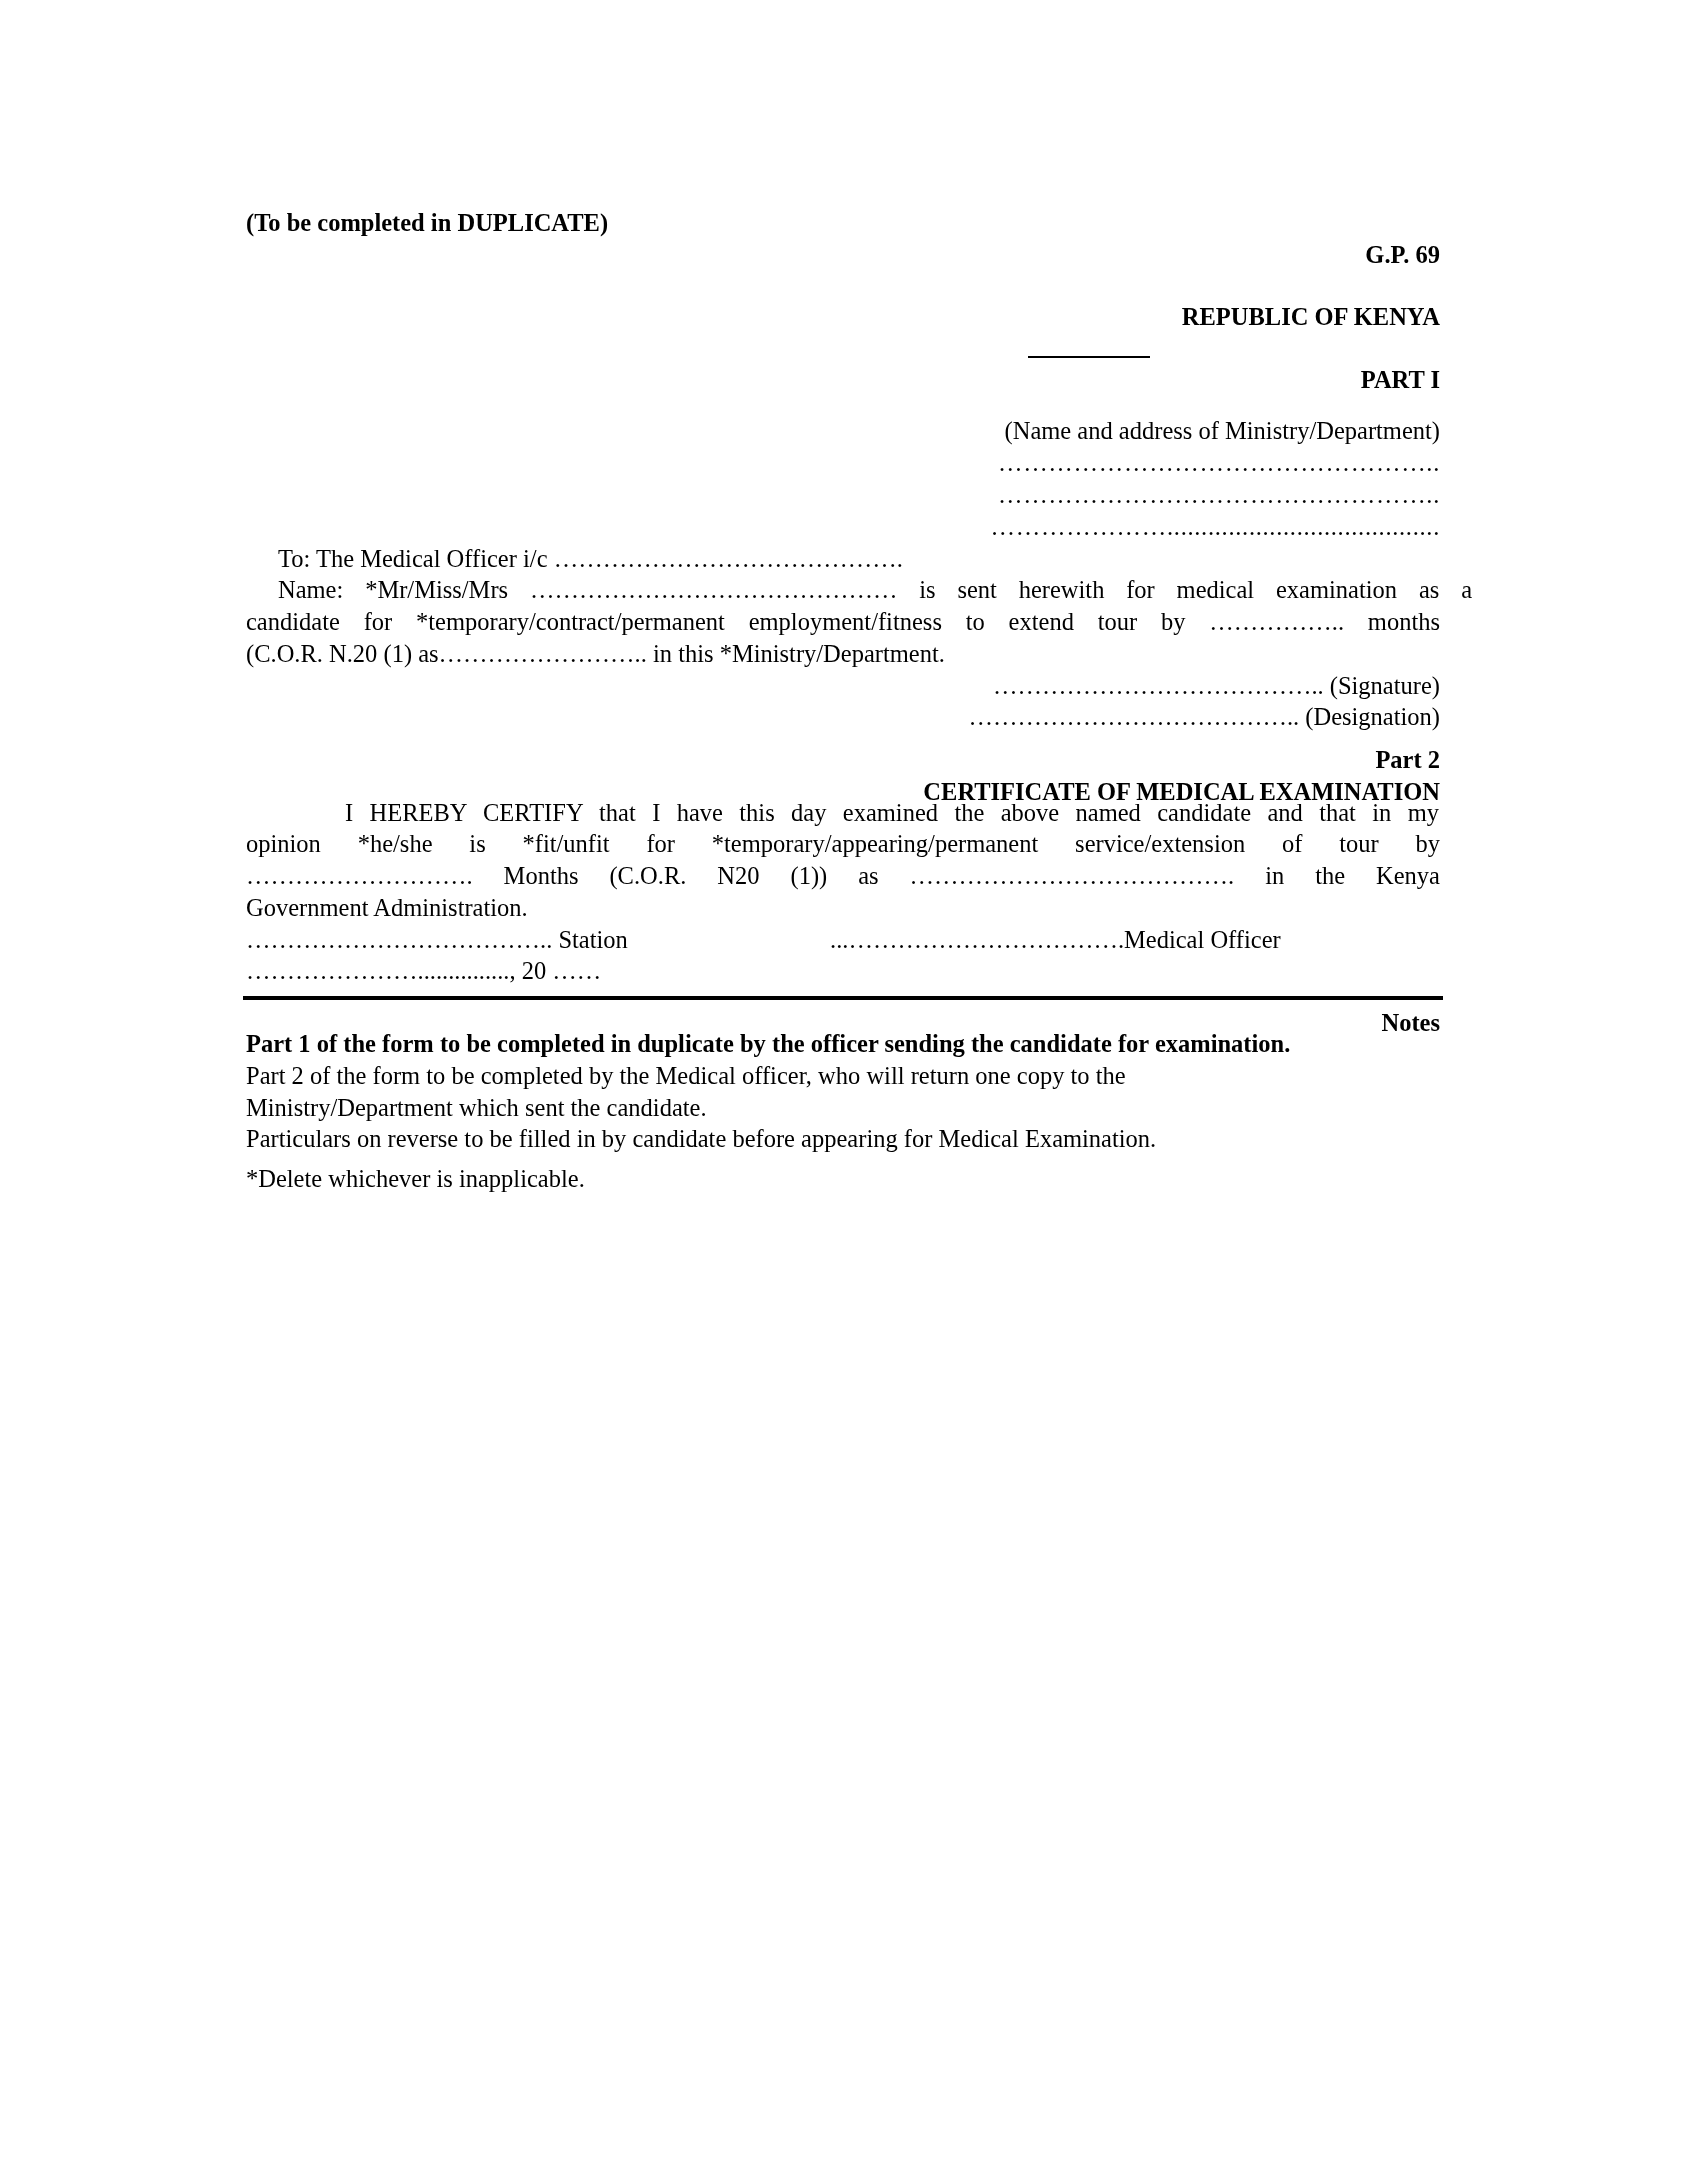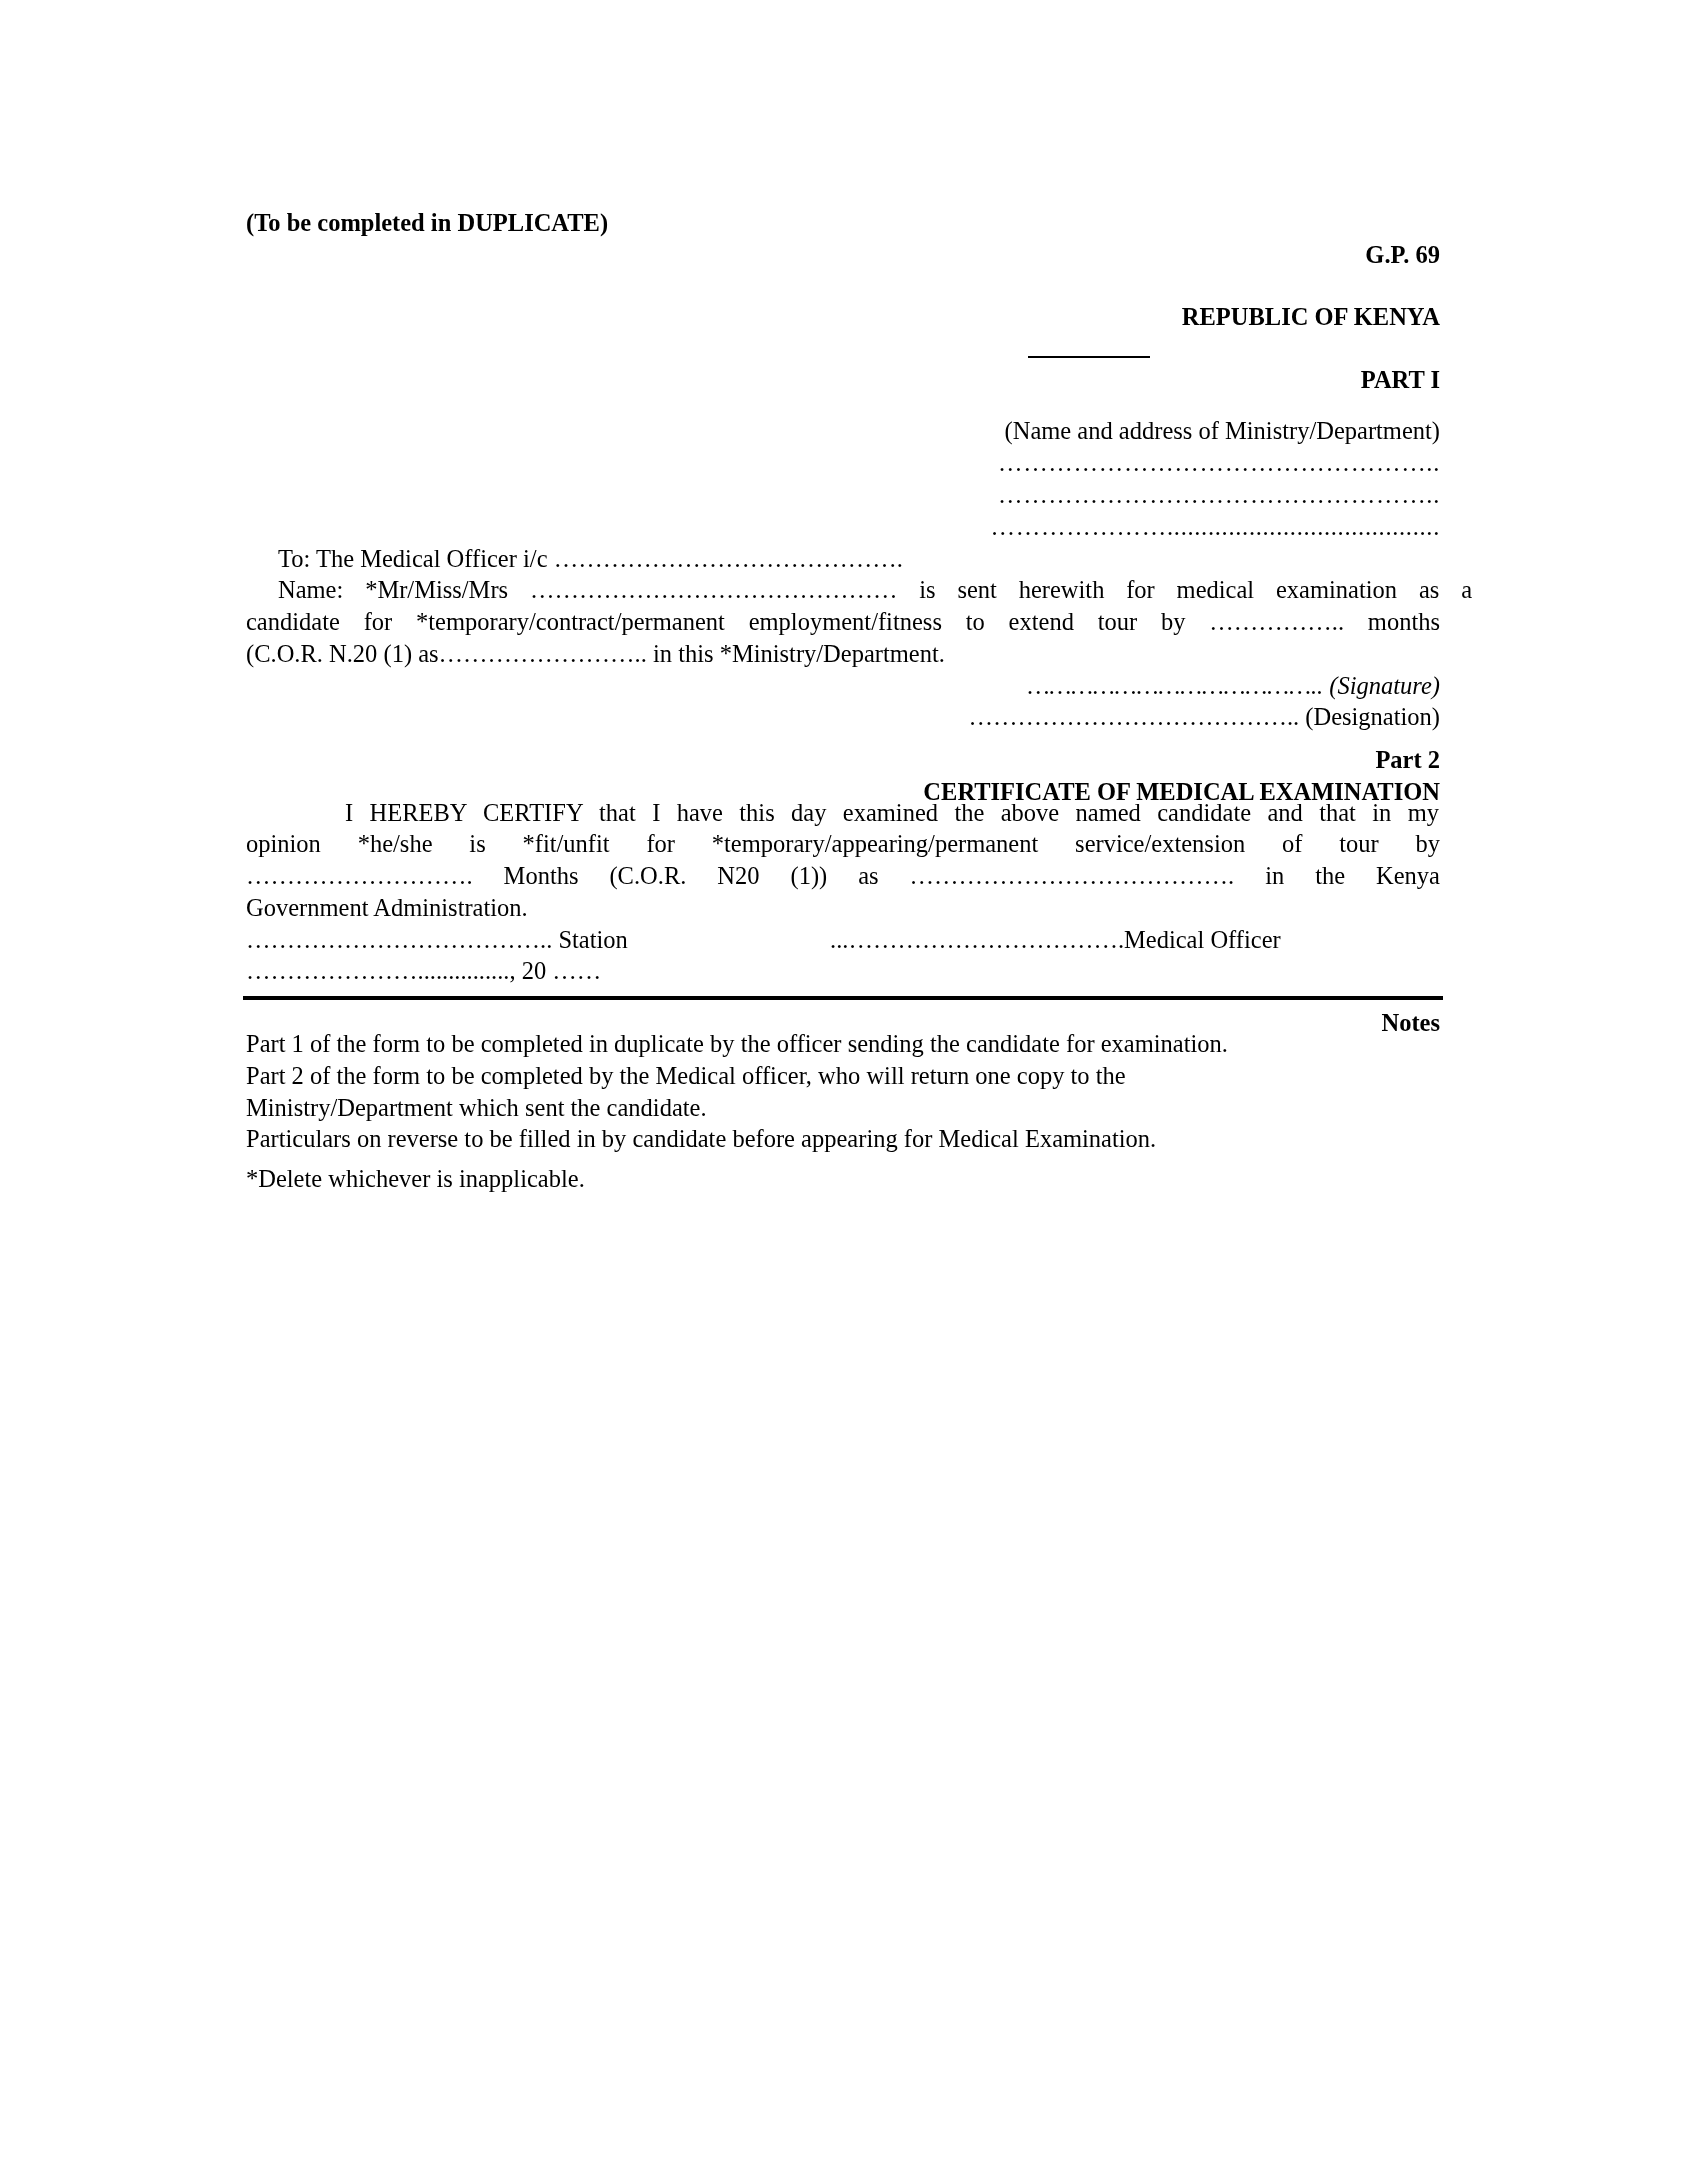--- a/index.html
+++ b/index.html
@@ -69,38 +69,38 @@
 
   <div class="abs right" style="top:415px;">(Name and address of Ministry/Department)</div>
   <div class="abs right dots" style="top:447px;">……………………………………………..</div>
   <div class="abs right dots" style="top:479px;">……………………………………………..</div>
   <div class="abs right dots" style="top:511px;">…………………........................................</div>
 
   <div class="abs left" style="top:543px;margin-left:32px;">To:  The Medical Officer i/c …………………………………….</div>
   <div class="just" style="top:574px;margin-left:32px;">Name: *Mr/Miss/Mrs ……………………………………… is sent herewith for medical examination as a</div>
   <div class="just" style="top:606px;">candidate for *temporary/contract/permanent employment/fitness to extend tour by …………….. months</div>
   <div class="abs left" style="top:638px;">(C.O.R. N.20 (1) as…………………….. in this *Ministry/Department.</div>
-  <div class="abs right" style="top:670px;font-style:italic;">………………………………….. (Signature)</div>
+  <div class="abs right" style="top:670px;">………………………………….. (Signature)</div>
   <div class="abs right" style="top:701px;">………………………………….. (Designation)</div>
 
   <div class="abs center bold" style="top:733px;">Part 2</div>
   <div class="abs center bold" style="top:765px;">CERTIFICATE OF MEDICAL EXAMINATION</div>
 
   <div class="just" style="top:797px; left:99px; width:1094px;">I HEREBY CERTIFY that I have this day examined the above named candidate and that in my</div>
   <div class="just" style="top:828px;">opinion *he/she is *fit/unfit for *temporary/appearing/permanent service/extension of tour by</div>
   <div class="just" style="top:860px;">………………………. Months (C.O.R. N20 (1)) as …………………………………. in the Kenya</div>
   <div class="abs left" style="top:892px;">Government Administration.</div>
 
   <div class="abs left" style="top:924px;">……………………………….. Station</div>
   <div class="abs" style="top:924px; left:584px;">...…………………………….Medical Officer</div>
   <div class="abs left" style="top:955px;">…………………..............., 20 ……</div>
 
   <div class="thick-rule"></div>
 
   <div class="abs center bold" style="top:996px;">Notes</div>
-  <div class="abs left" style="top:1028px;">Part 1 of the form to be completed in duplicate by the officer sending the candidate for examination.</div>
+  <div class="abs left" style="top:1028px;font-weight:bold;">Part 1 of the form to be completed in duplicate by the officer sending the candidate for examination.</div>
   <div class="abs left" style="top:1060px;">Part 2 of the form to be completed by the Medical officer, who will return one copy to the</div>
   <div class="abs left" style="top:1092px;">Ministry/Department which sent the candidate.</div>
   <div class="abs left" style="top:1123px;">Particulars on reverse to be filled in by candidate before appearing for Medical Examination.</div>
   <div class="abs left" style="top:1155px;margin-top:8px;">*Delete whichever is inapplicable.</div>
 
 </div>
 
 
 </body></html>

